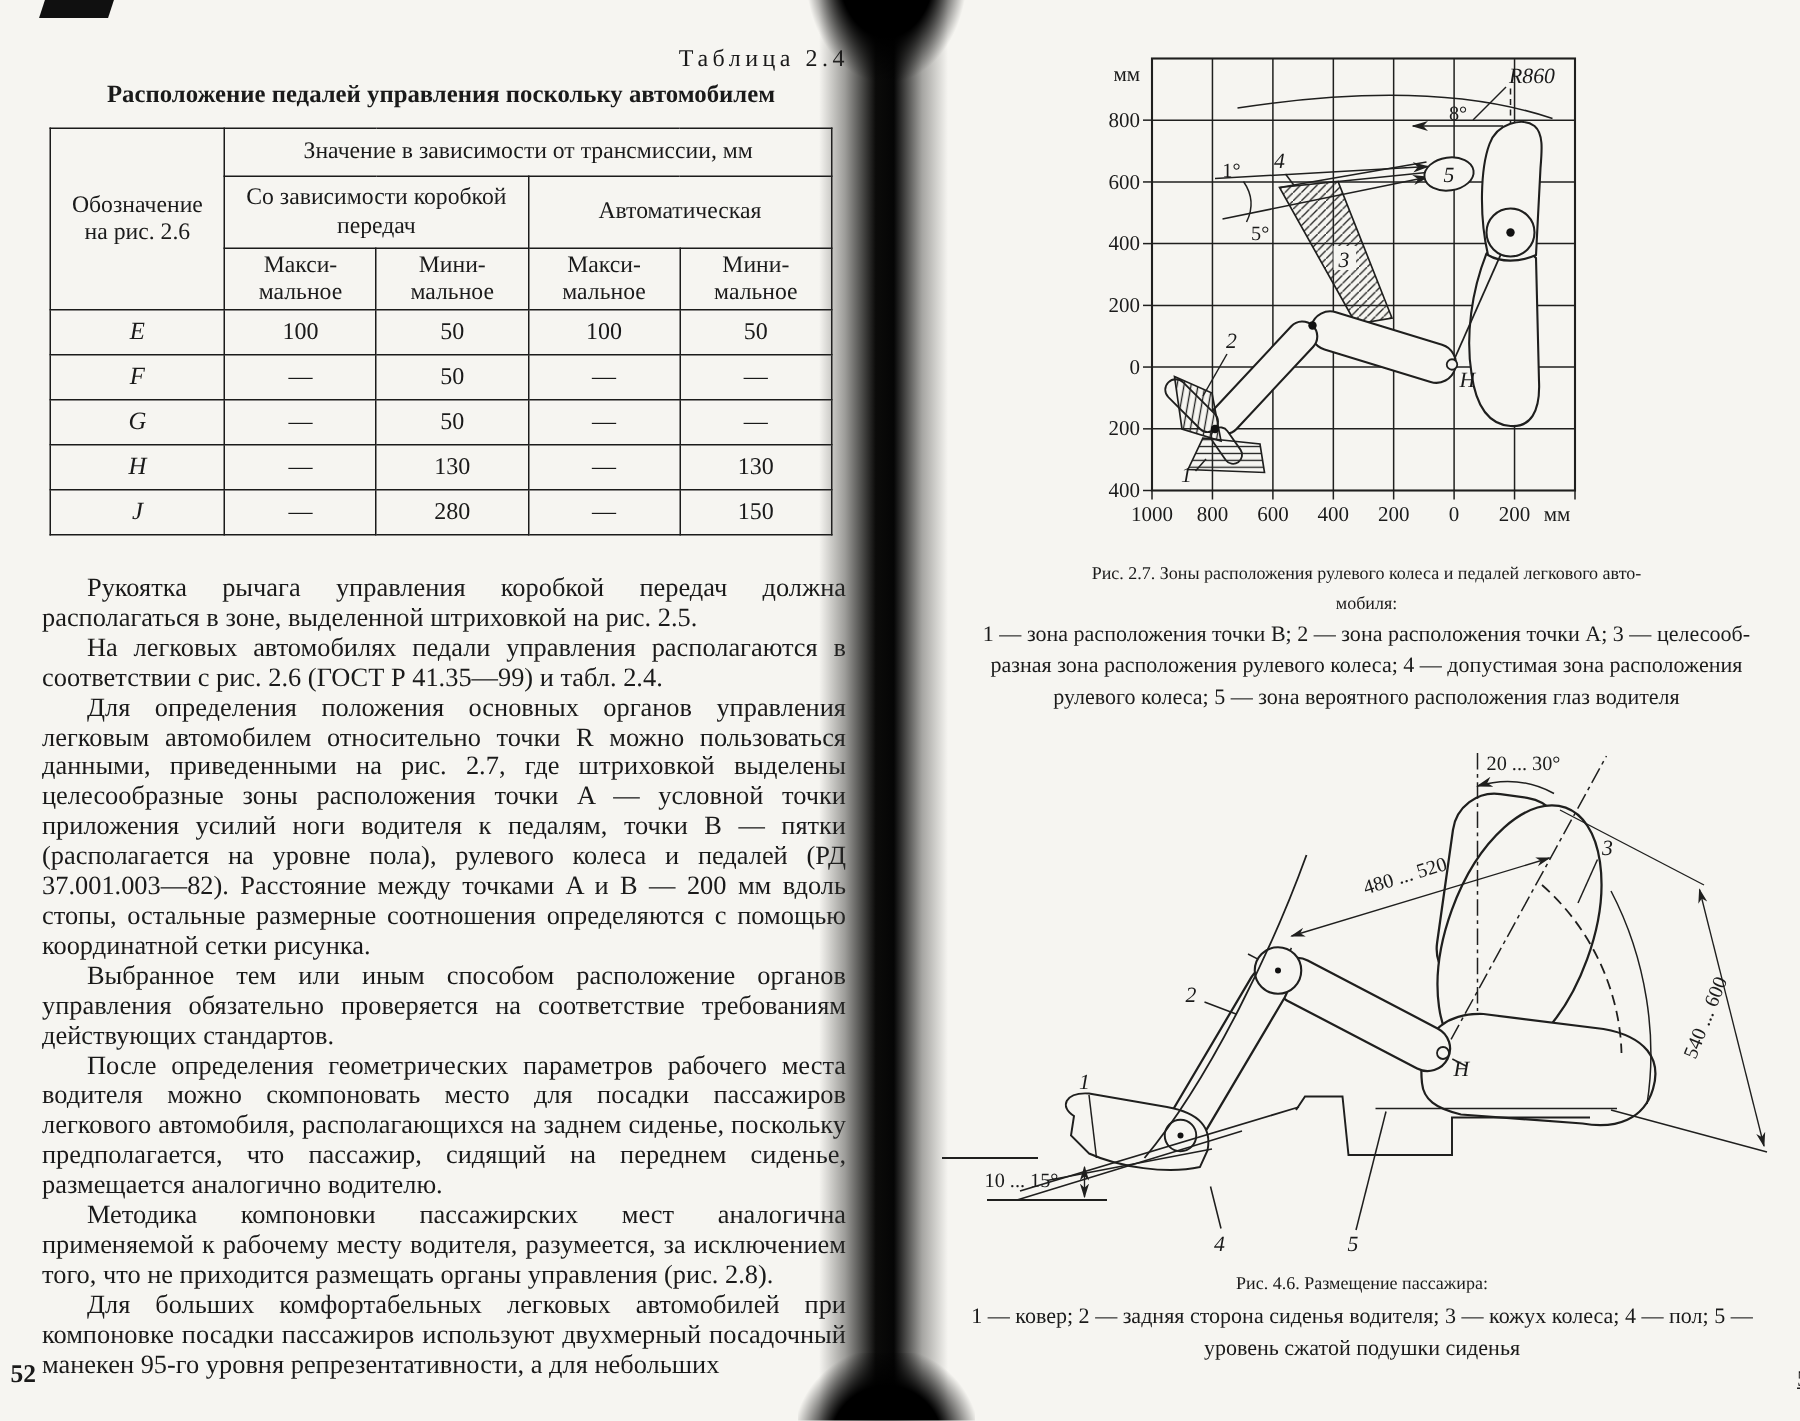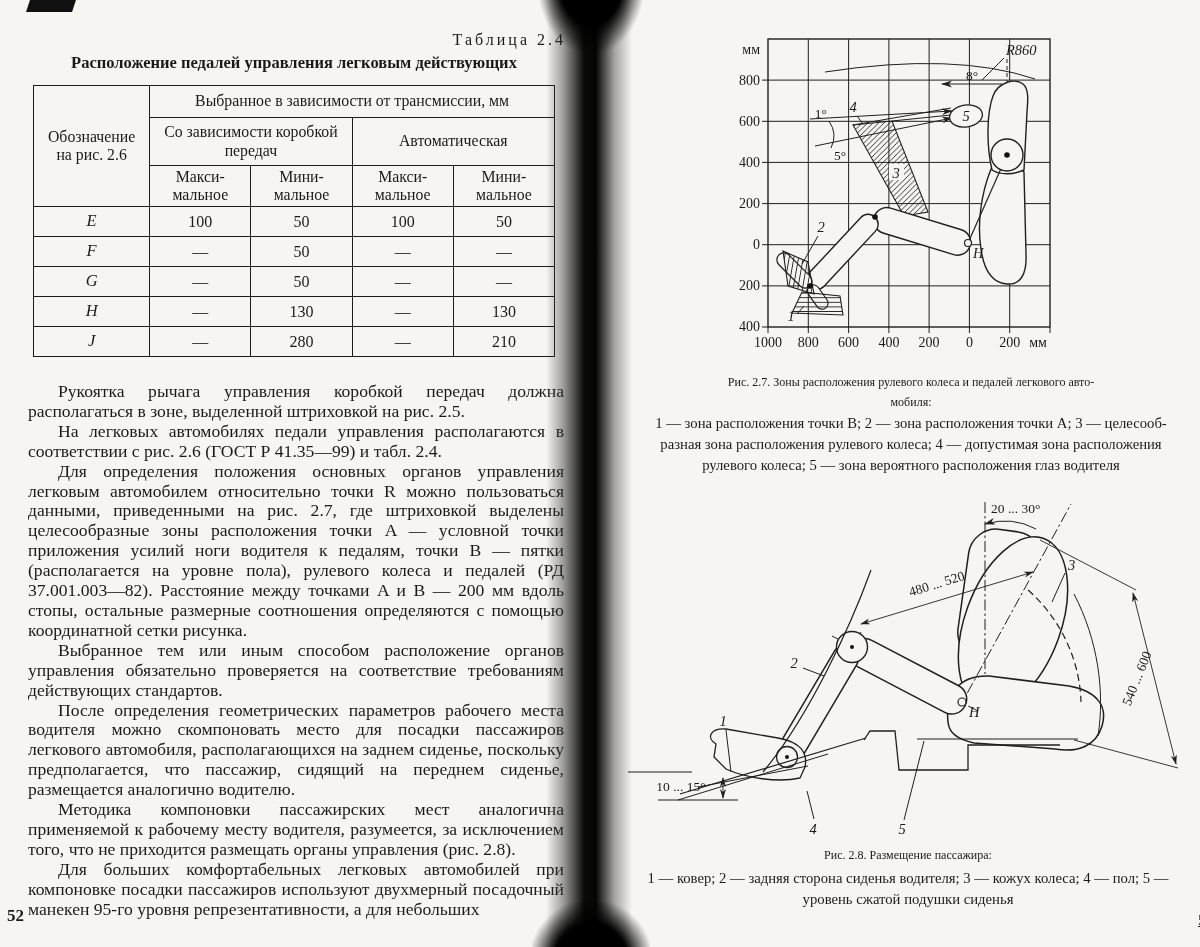--- a/index.html
+++ b/index.html
@@ -57,35 +57,35 @@
   .stroke{stroke:#1f1f1e;fill:none;}
   .paper-fill{fill:#f6f5f1;stroke:#1f1f1e;}
 </style>
 </head>
 <body>
 
 <div id="spread">
 
   <section>
     <div class="abs" id="table-label">Таблица 2.4</div>
-    <h1 class="abs" id="table-title">Расположение педалей управления легковым действующих</h1>
+    <h1 class="abs" id="table-title">Расположение педалей управления поскольку автомобилем</h1>
 
     <table class="abs" id="pedal-table">
       <colgroup>
         <col style="width:116px">
           <col style="width:101px">
           <col style="width:101px">
           <col style="width:101px">
           <col style="width:101px">
       </colgroup>
       <thead>
         <tr class="row-h1">
           <th rowspan="3">Обозначение
 на рис. 2.6</th>
-          <th colspan="4">Выбранное в зависимости от трансмиссии, мм</th>
+          <th colspan="4">Значение в зависимости от трансмиссии, мм</th>
         </tr>
         <tr class="row-h2">
           <th colspan="2">Со зависимости коробкой
 передач</th>
           <th colspan="2">Автоматическая</th>
         </tr>
         <tr class="row-h3">
           <th>Макси-
 мальное</th>
           <th>Мини-
@@ -123,21 +123,21 @@
           <td>—</td>
           <td>130</td>
           <td>—</td>
           <td>130</td>
         </tr>
         <tr>
           <td class="desig">J</td>
           <td>—</td>
           <td>280</td>
           <td>—</td>
-          <td>210</td>
+          <td>150</td>
         </tr>
       </tbody>
     </table>
 
     <div class="abs" id="body-text">
       <p>Рукоятка рычага управления коробкой передач должна располагаться в зоне, выделенной штриховкой на рис. 2.5.</p>
       <p>На легковых автомобилях педали управления располагаются в соответствии с рис. 2.6 (ГОСТ Р 41.35—99) и табл. 2.4.</p>
       <p>Для определения положения основных органов управления легковым автомобилем относительно точки R можно пользоваться данными, приведенными на рис. 2.7, где штриховкой выделены целесообразные зоны расположения точки A — условной точки приложения усилий ноги водителя к педалям, точки B — пятки (располагается на уровне пола), рулевого колеса и педалей (РД 37.001.003—82). Расстояние между точками A и B — 200 мм вдоль стопы, остальные размерные соотношения определяются с помощью координатной сетки рисунка.</p>
       <p>Выбранное тем или иным способом расположение органов управления обязательно проверяется на соответствие требованиям действующих стандартов.</p>
       <p>После определения геометрических параметров рабочего места водителя можно скомпоновать место для посадки пассажиров легкового автомобиля, располагающихся на заднем сиденье, поскольку предполагается, что пассажир, сидящий на переднем сиденье, размещается аналогично водителю.</p>
@@ -347,21 +347,21 @@
       <g class="stroke" stroke-width="1">
         <line x1="98" y1="252" x2="103" y2="294"></line>
         <line x1="186" y1="341" x2="179" y2="313"></line>
         <line x1="276" y1="342" x2="296" y2="263"></line>
       </g>
       <text x="95" y="248" text-anchor="middle" class="fig-label">1</text>
       <text x="185" y="356" text-anchor="middle" class="fig-label">4</text>
       <text x="274" y="356" text-anchor="middle" class="fig-label">5</text>
     </svg>
 
-    <div class="abs caption" id="fig28-caption">Рис. 2.8. Размещение пассажира:</div>
+    <div class="abs caption" id="fig28-caption">Рис. 4.6. Размещение пассажира:</div>
     <div class="abs legend" id="fig28-legend">1 — ковер; 2 — задняя сторона сиденья водителя; 3 — кожух колеса; 4 — пол; 5 —
 уровень сжатой подушки сиденья</div>
 
     <div class="abs" id="page-num-right">53</div>
   </section>
 
   <div class="abs" id="gutter"></div>
   <div class="abs" id="gutter-top"></div>
   <div class="abs" id="gutter-bottom"></div>
   <div class="abs" id="corner-mark"></div>

